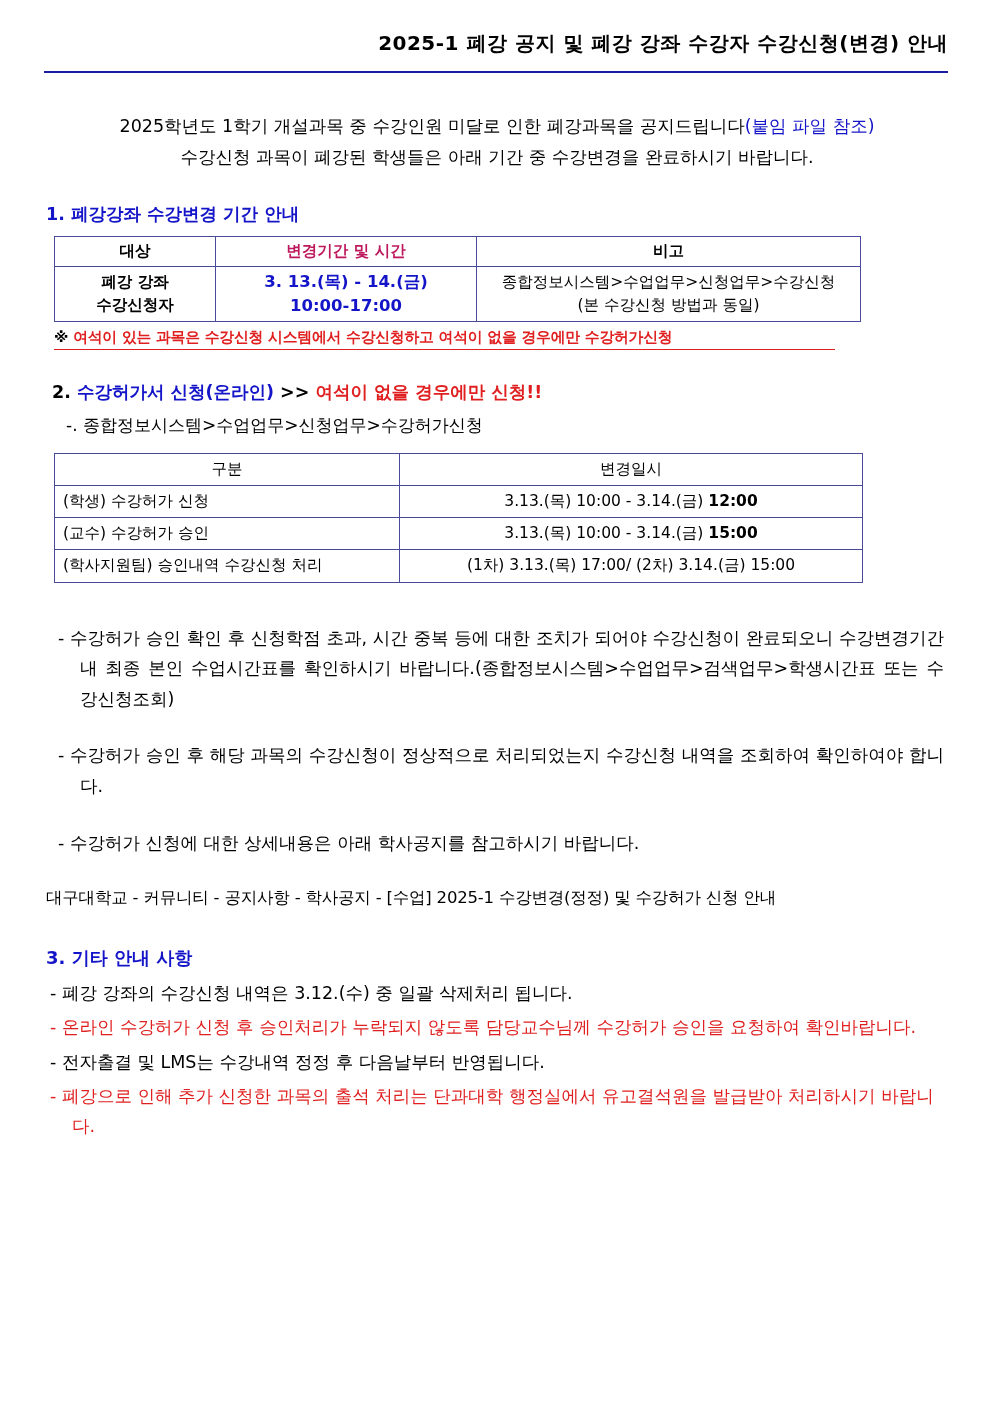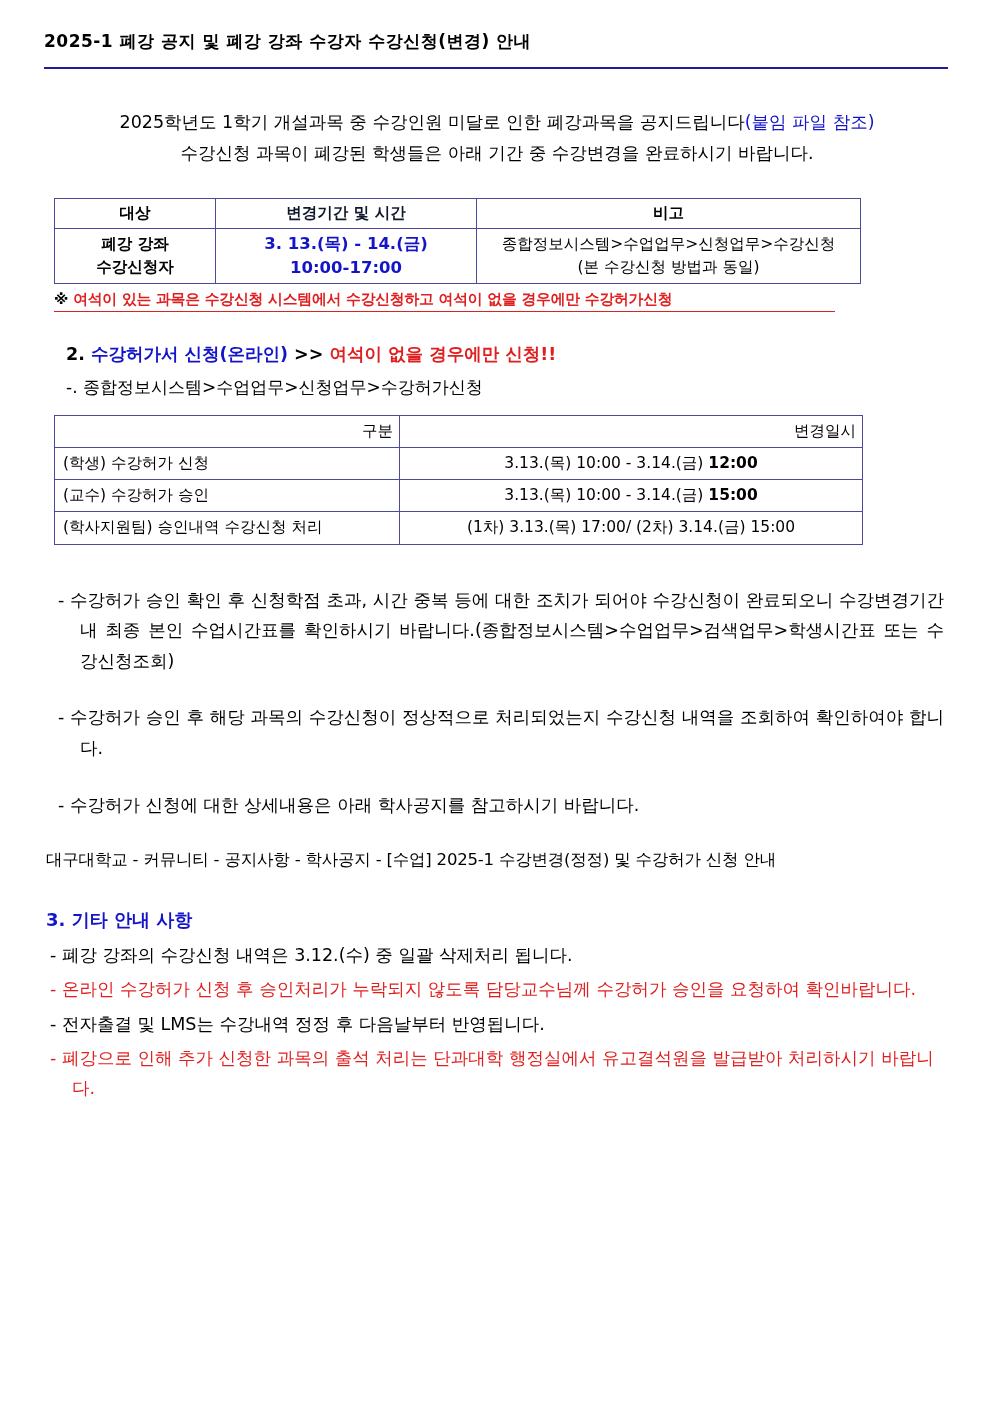--- a/index.html
+++ b/index.html
@@ -17,22 +17,22 @@
   .page {
     width: 992px;
     min-height: 1403px;
     box-sizing: border-box;
     padding: 22px 44px 20px 44px;
     position: relative;
   }
 
   
   .doc-title {
-    text-align: left;
-    font-size: 17px;
+    text-align: right;
+    font-size: 20px;
     font-weight: bold;
     letter-spacing: 0.5px;
     padding: 8px 0 14px 0;
     border-bottom: 2px solid #1c1ca0;
     margin: 0 0 38px 0;
   }
 
   
   .intro {
     font-size: 17.5px;
@@ -42,21 +42,21 @@
   }
   .intro .blue { color: #1414c8; }
 
   
   .sec-head {
     font-size: 17.5px;
     font-weight: bold;
     color: #1414c8;
     margin: 0 0 10px 2px;
   }
-  .sec-head.indent { margin-left: 22px; }
+  .sec-head.indent { margin-left: 8px; }
   .sec-head .red { color: #e02020; font-weight: bold; }
   .sec-head .blk { color: #000000; font-weight: bold; }
 
   
   .tbl1 {
     border-collapse: collapse;
     margin: 0 1px 6px 10px;
     font-size: 15.5px;
     table-layout: fixed;
   }
@@ -64,21 +64,21 @@
     border: 1px solid #4a4a9c;
     text-align: center;
     vertical-align: middle;
     padding: 3px 4px;
     line-height: 1.45;
   }
   .tbl1 .c1 { width: 152px; }
   .tbl1 .c2 { width: 252px; }
   .tbl1 .c3 { width: 375px; }
   .tbl1 .hd { font-weight: bold; }
-  .tbl1 .hd.blue { color: #0f172a; }
+  .tbl1 .hd.blue { color: #be185d; }
   .tbl1 .strongblue { color: #1414c8; font-weight: bold; font-size: 16.5px; }
   .tbl1 .black-b { font-weight: bold; }
   .note-row {
     width: 781px;
     margin: 0 0 30px 10px;
     font-size: 14.8px;
     font-weight: bold;
     color: #e02020;
     border-bottom: 1.6px solid #e02020;
     padding-bottom: 2px;
@@ -99,21 +99,21 @@
     font-size: 15.5px;
     table-layout: fixed;
   }
   .tbl2 td {
     border: 1px solid #4a4a9c;
     padding: 4px 6px;
     line-height: 1.5;
   }
   .tbl2 .c1 { width: 330px; text-align: center; }
   .tbl2 .c2 { width: 450px; text-align: center; }
-  .tbl2 .hd { text-align: right; font-weight: normal; }
+  .tbl2 .hd { text-align: center; font-weight: normal; }
   .tbl2 .left { text-align: left; padding-left: 8px; }
   .tbl2 b { font-weight: bold; }
 
   
   .para {
     font-size: 17.5px;
     line-height: 1.75;
     margin: 0 0 26px 14px;
     text-align: justify;
     padding-right: 4px;
@@ -156,20 +156,21 @@
 
 <div class="page">
 
   <h1 class="doc-title">2025-1 폐강 공지 및 폐강 강좌 수강자 수강신청(변경) 안내</h1>
 
   <div class="intro">
     <span>2025학년도 1학기 개설과목 중 수강인원 미달로 인한 폐강과목을 공지드립니다</span><span class="blue">(붙임 파일 참조)</span><br>
     <span>수강신청 과목이 폐강된 학생들은 아래 기간 중 수강변경을 완료하시기 바랍니다.</span>
   </div>
 
+  <div class="sec-head">1. 폐강강좌 수강변경 기간 안내</div>
 
   <table class="tbl1">
     <tbody>
         <tr>
       <td class="c1 hd">대상</td>
       <td class="c2 hd blue">변경기간 및 시간</td>
       <td class="c3 hd">비고</td>
     </tr>
     <tr>
       <td class="c1">

